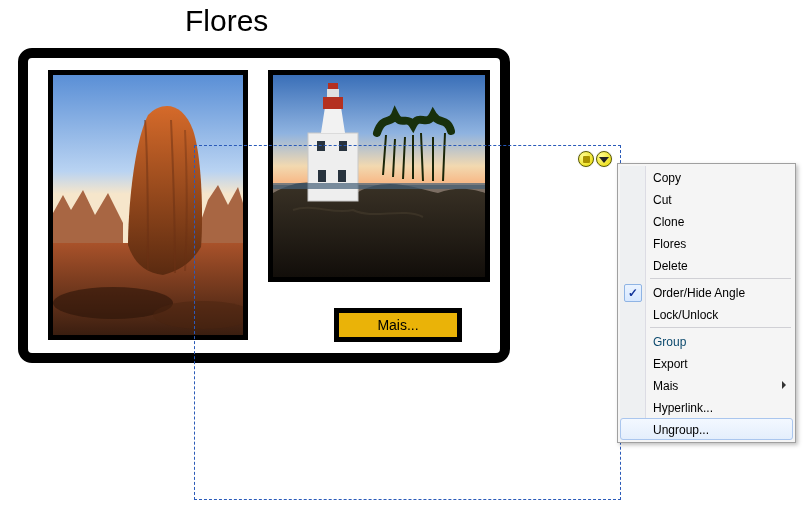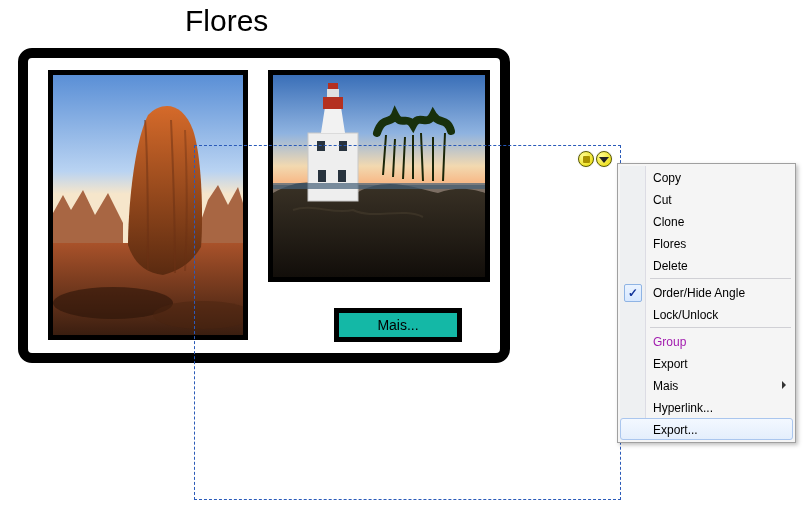--- a/index.html
+++ b/index.html
@@ -59,21 +59,21 @@
       height: 100%;
       display: block;
     }
     .more-btn {
       position: absolute;
       top: 250px;
       left: 306px;
       width: 128px;
       height: 34px;
       border: 5px solid #000;
-      background: #14b8a6;
+      background: #eab308;
       display: flex;
       align-items: center;
       justify-content: center;
       font-size: 14px;
       cursor: pointer;
     }
     .selection-rect {
       position: absolute;
       top: 145px;
       left: 194px;
@@ -151,21 +151,21 @@
       padding-right: 14px;
       cursor: default;
       border: 1px solid transparent;
       border-radius: 3px;
     }
     .menu-item.hovered {
       background: linear-gradient(#f3f8ff, #e4eefc);
       border: 1px solid #aac6ee;
     }
     .menu-item.disabled {
-      color: #a21caf;
+      color: #0c4a6e;
     }
     .menu-sep {
       height: 1px;
       margin: 2px 2px 2px 30px;
       background: #d0d0d5;
     }
     .menu-check {
       position: absolute;
       left: 3px;
       top: 2px;
@@ -289,14 +289,14 @@
   </div>
   <div class="menu-item"><span>Lock/Unlock</span></div>
   <div class="menu-sep"></div>
   <div class="menu-item disabled"><span>Group</span></div>
   <div class="menu-item"><span>Export</span></div>
   <div class="menu-item">
     <span>Mais</span>
     <span class="menu-arrow"></span>
   </div>
   <div class="menu-item"><span>Hyperlink...</span></div>
-  <div class="menu-item hovered"><span>Export...</span></div>
+  <div class="menu-item hovered"><span>Ungroup...</span></div>
 </div>
 
 </body></html>

